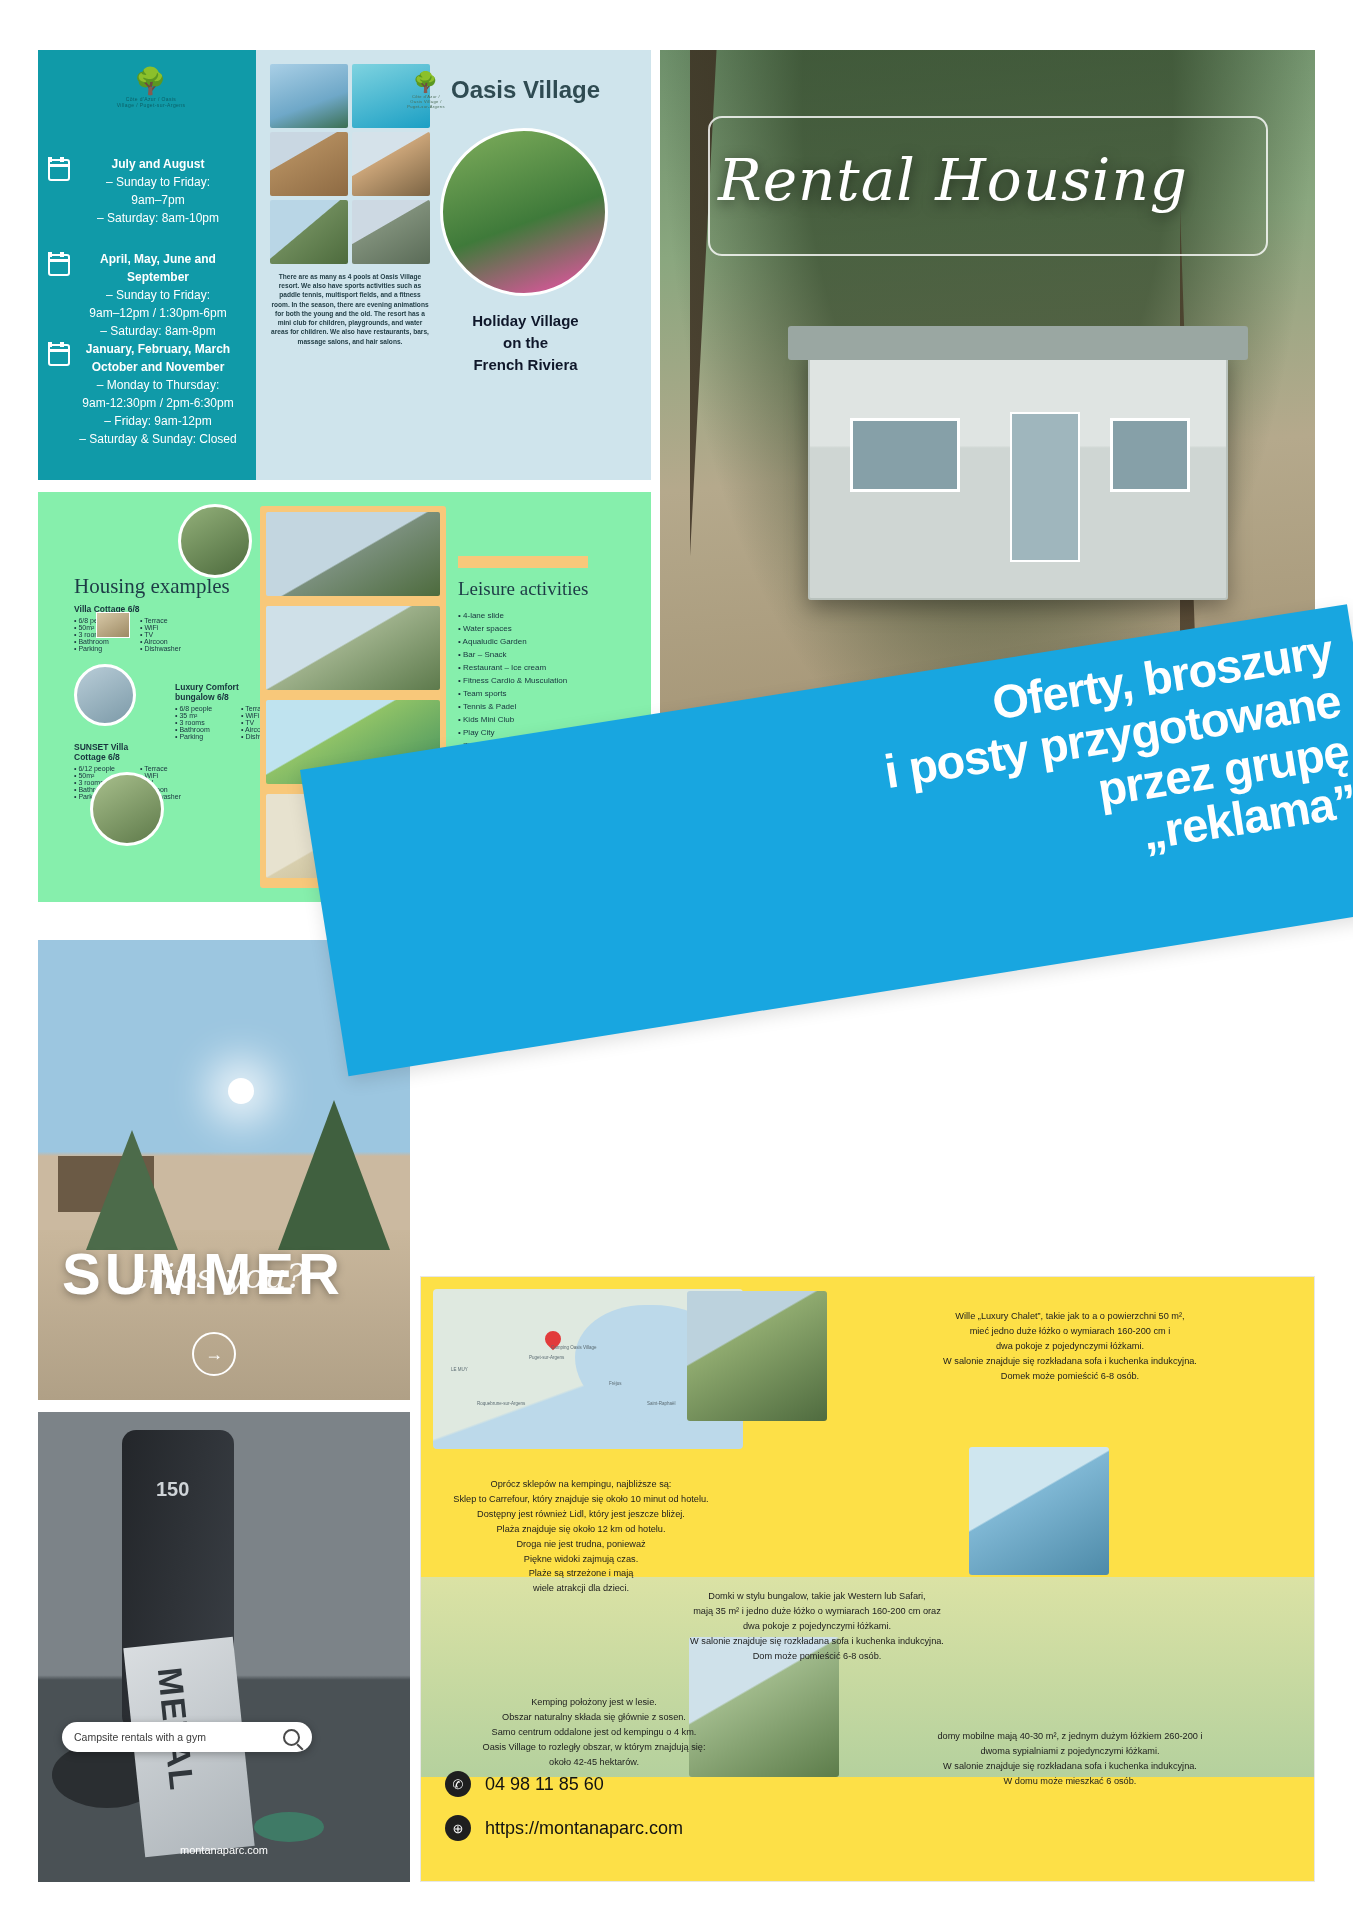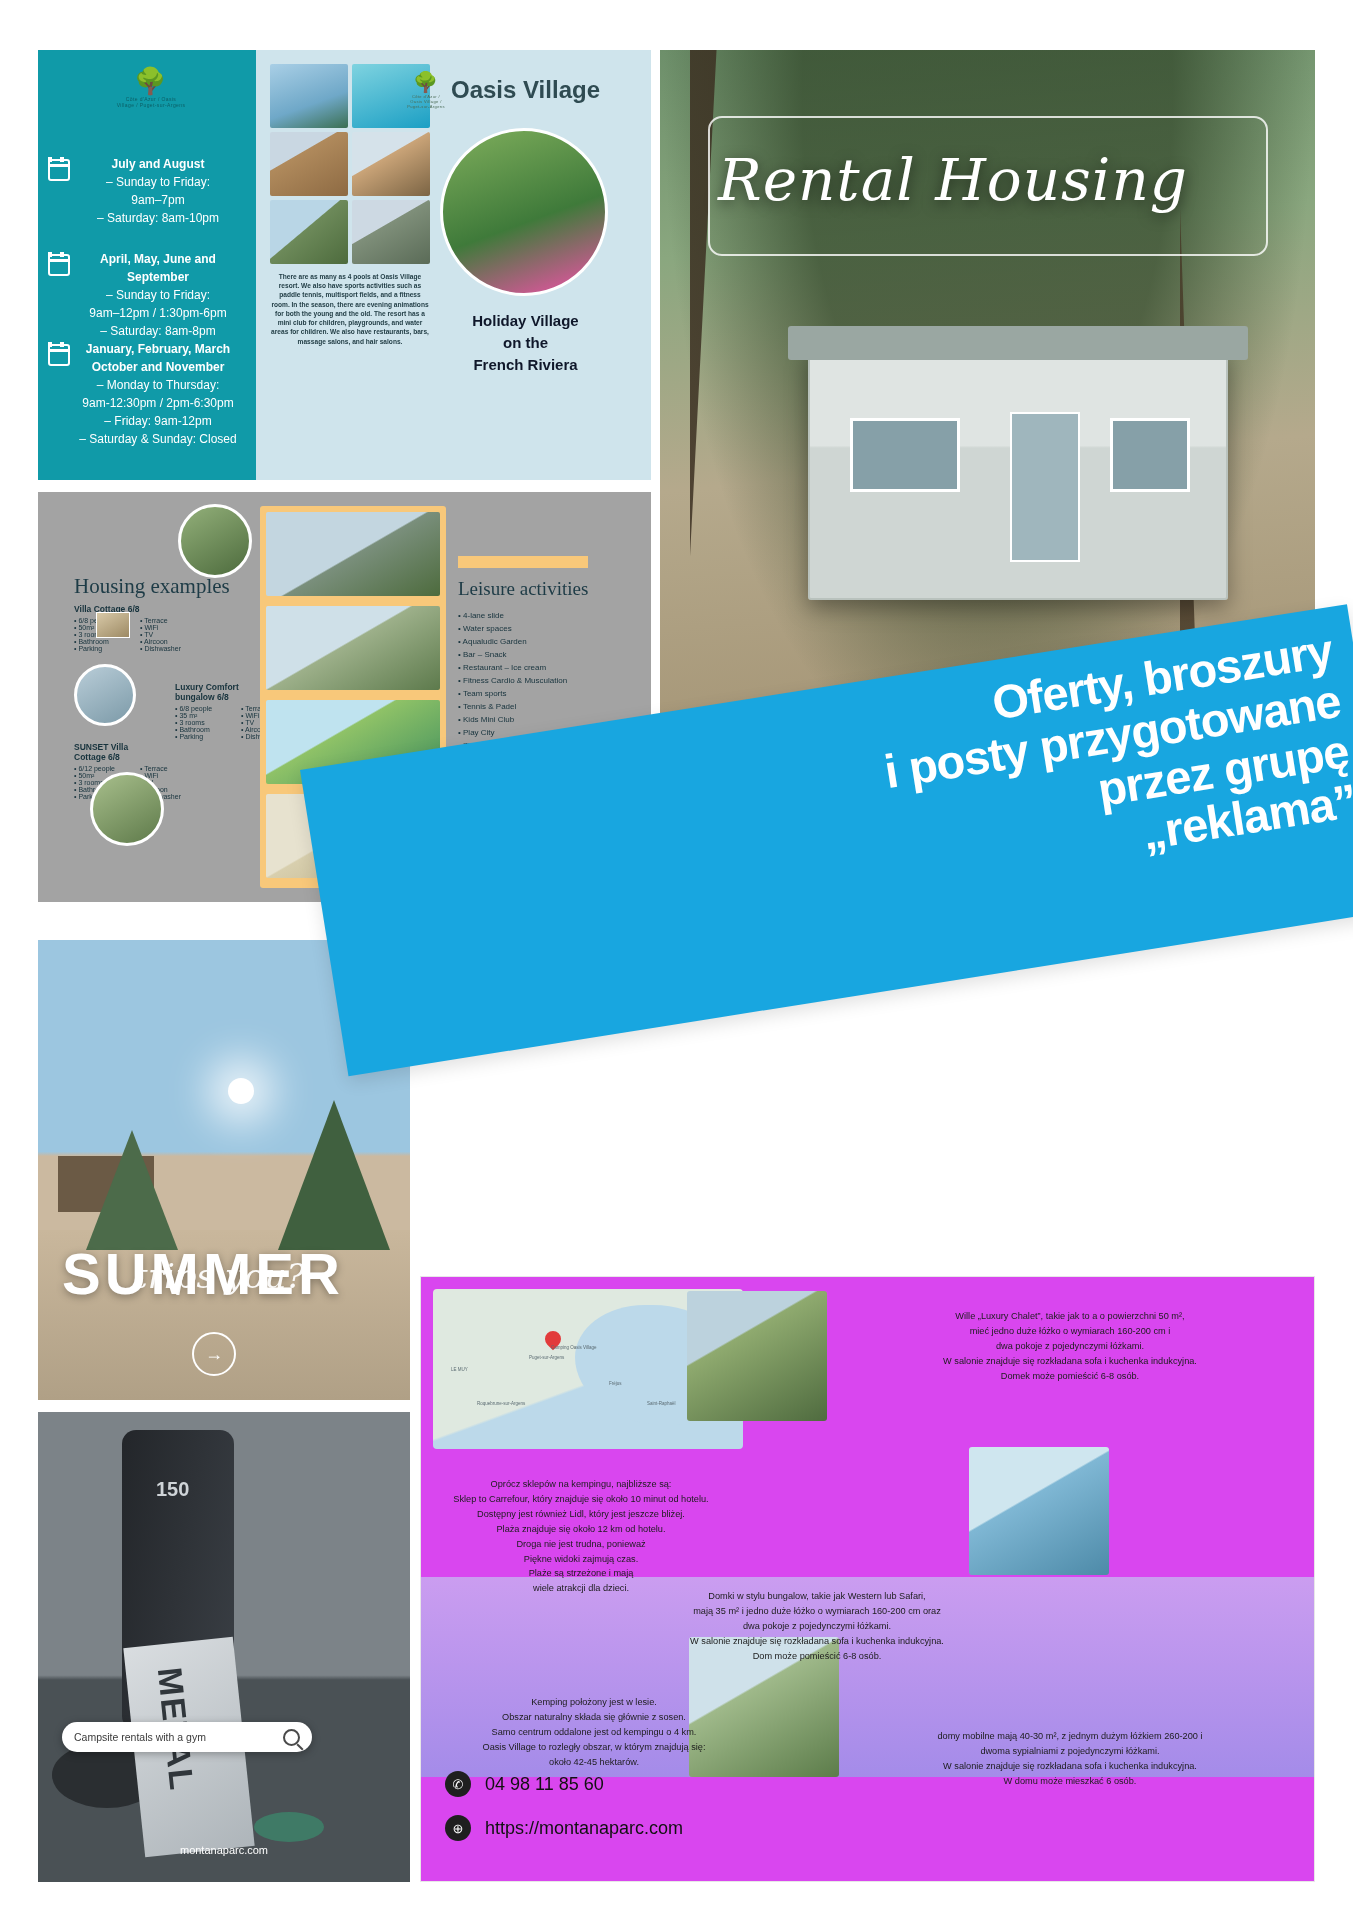--- a/index.html
+++ b/index.html
@@ -58,21 +58,21 @@
     color:#0f172a; font-size:15px; font-weight:bold; line-height:1.45;
   }
   .hours-body {
     position:absolute; left:14px; top:222px; width:160px;
     font-size:6.6px; line-height:1.4; color:#1e3a42; text-align:center; font-weight:bold;
   }
 
   
   .panel-housing {
     position:absolute; left:38px; top:492px; width:613px; height:410px;
-    background:#a3a3a3; overflow:hidden;
+    background:#86efac; overflow:hidden;
   }
   .ph-title { position:absolute; left:36px; top:82px; font-size:21px; color:#1d3b46; font-family:"Liberation Serif", serif; }
   .ph-circ1 { position:absolute; left:140px; top:12px; width:74px; height:74px; border-radius:50%; background:linear-gradient(150deg,#93b07a,#4d6b3d); border:3px solid #fff; }
   .ph-circ2 { position:absolute; left:36px; top:172px; width:62px; height:62px; border-radius:50%; background:linear-gradient(150deg,#b9cdd8,#7c9aa8); border:3px solid #fff; }
   .ph-circ3 { position:absolute; left:52px; top:280px; width:74px; height:74px; border-radius:50%; background:linear-gradient(150deg,#a8bf8c,#5e7a4a); border:3px solid #fff; }
   .ph-thumb { position:absolute; left:58px; top:120px; width:34px; height:26px; background:linear-gradient(150deg,#d8c9a8,#9d8a64); border:1px solid #fff; }
 
   .villa { position:absolute; font-size:7px; color:#17333d; }
   .villa h4 { font-size:8.5px; margin-bottom:3px; }
   .villa ul { list-style:none; display:grid; grid-template-columns:62px 60px; gap:0 4px; }
@@ -171,21 +171,21 @@
     box-shadow:0 6px 18px rgba(0,0,0,.12);
   }
   .banner-inner {
     position:absolute; right:22px; top:18px; width:780px; text-align:right;
     color:#fff; font-weight:bold; font-size:47px; line-height:1.08; letter-spacing:-1px;
   }
 
   
   .panel-info {
     position:absolute; left:420px; top:1276px; width:895px; height:606px;
-    background:#d946ef; border:1px solid #e7e7e7; overflow:hidden;
+    background:#fde047; border:1px solid #e7e7e7; overflow:hidden;
   }
   .map {
     position:absolute; left:12px; top:12px; width:310px; height:160px;
     background:linear-gradient(160deg,#dfe9e0 0 55%,#bcd9ea 56% 100%);
     border-radius:4px;
   }
   .map-blob { position:absolute; right:8px; top:16px; width:160px; height:120px; background:#bcd9ea; border-radius:46% 54% 40% 60%; }
   .map-pin { position:absolute; left:112px; top:42px; width:16px; height:16px; background:#e23b3b; border-radius:50% 50% 50% 0; transform:rotate(-45deg); }
   .map-lbl { position:absolute; font-size:4.5px; color:#5b6b72; }
 

